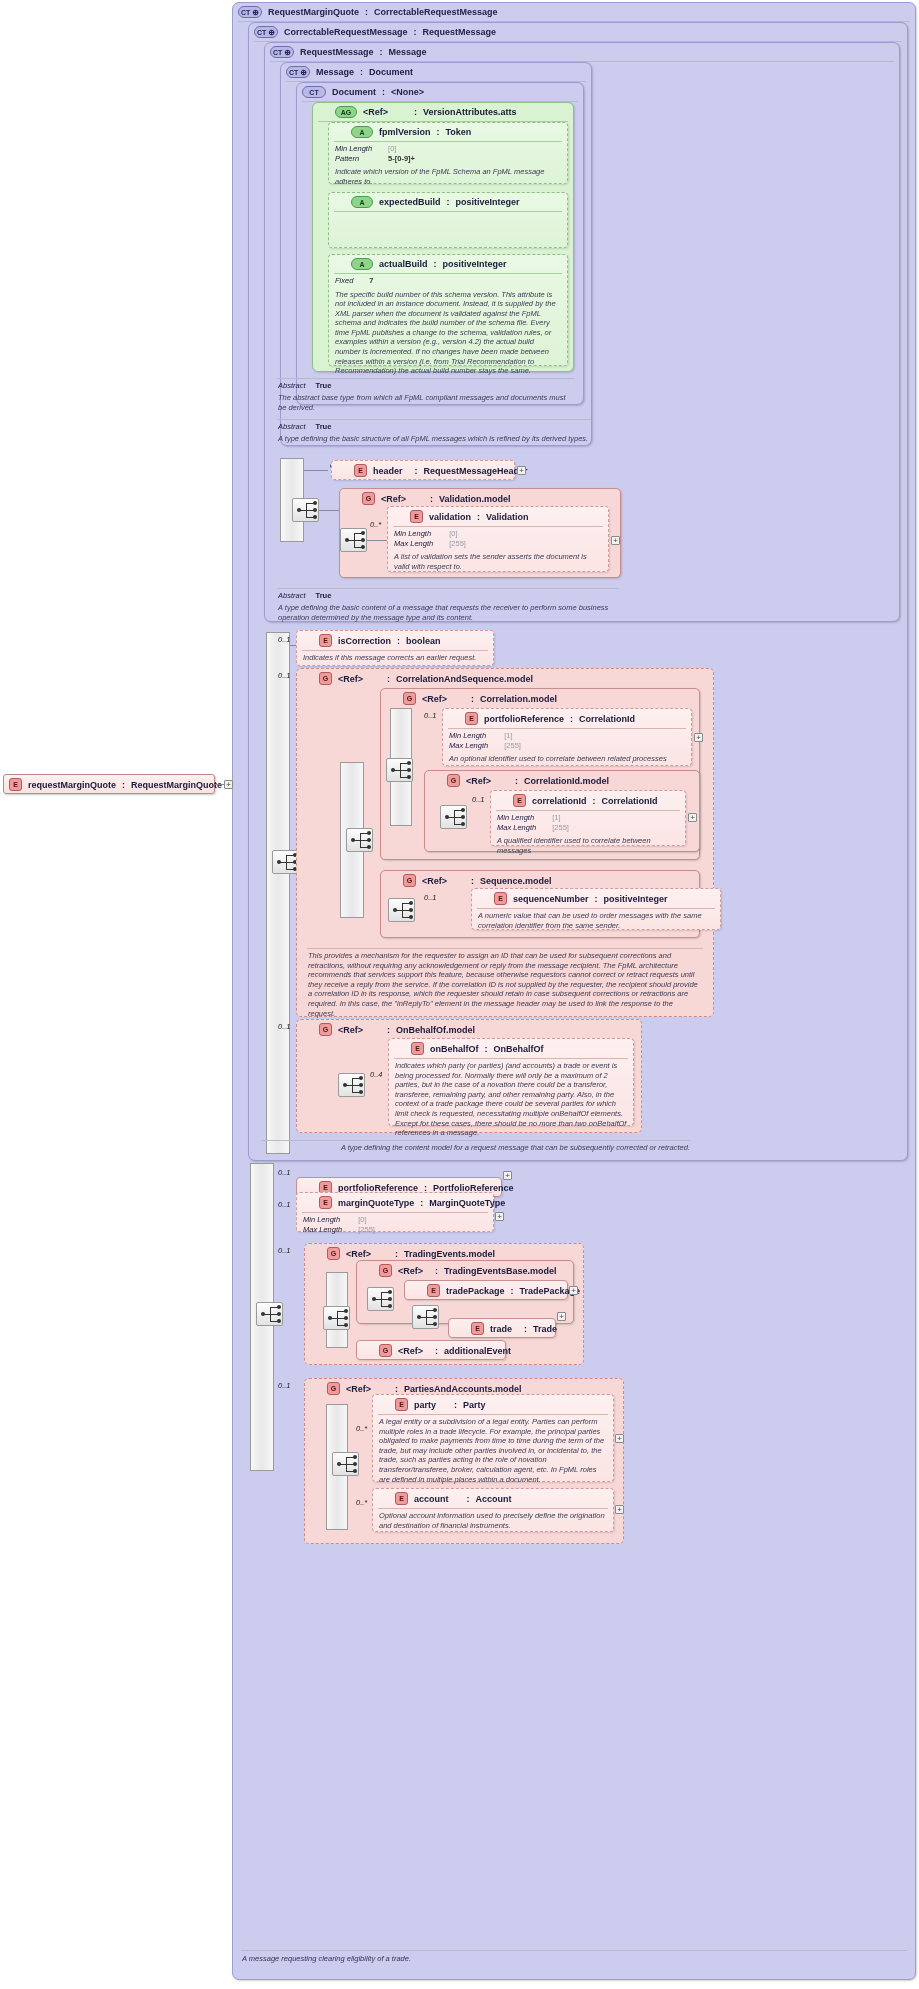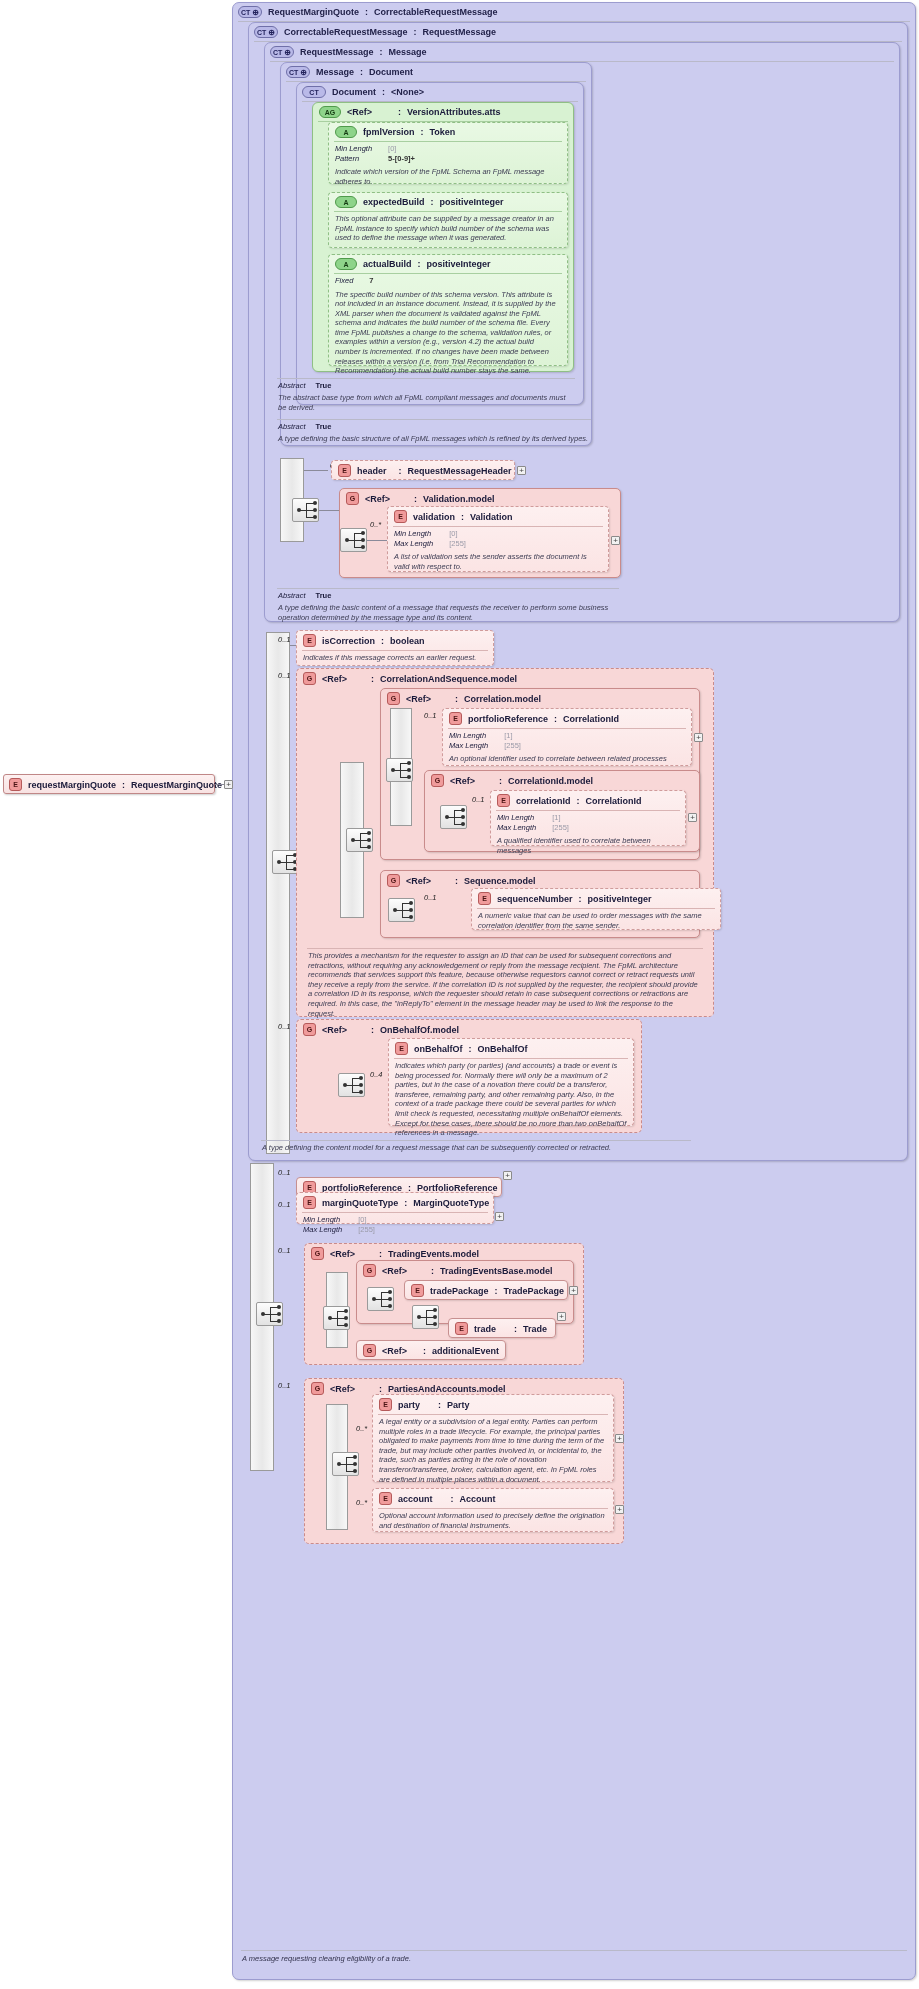--- a/index.html
+++ b/index.html
@@ -48,21 +48,21 @@
   }
   .attr-box{
     position:absolute;
     background:linear-gradient(#e9f9e4,#ddf3d6);
     border:1px dashed #8fbf85;
     border-radius:4px;
     box-shadow:1px 1px 2px rgba(0,0,0,.12);
   }
   .hdr-row{
     display:flex; align-items:center; gap:6px;
-    padding:3px 6px; font-weight:bold; font-size:9px; white-space:nowrap;
+    padding:3px 22px; font-weight:bold; font-size:9px; white-space:nowrap;
   }
   .sep{ border-top:1px solid #b9b9c9; margin:0 5px; }
   .sep-r{ border-top:1px solid #d9b4b4; margin:0 5px; }
   .sep-g{ border-top:1px solid #a8cfa0; margin:0 5px; }
 
   .facets{ padding:2px 6px 2px 6px; font-style:italic; font-size:7.5px; line-height:9.5px; }
   .facets .fv{ font-style:normal; font-weight:bold; color:#333; padding-left:6px;}
   .facets .fvg{ font-style:normal; color:#9a9aa8; padding-left:6px;}
   .facets table{ border-collapse:collapse; }
   .facets td{ padding:0 0 0 0; font-size:7.5px; }
@@ -239,21 +239,20 @@
 </div>
 
 <div class="attr-box" style="left:328px; top:192px; width:240px; height:56px;">
   <div class="hdr-row">
     <span class="chip chip-a">A</span>
     <span>expectedBuild</span>
     <span>:</span>
     <span>positiveInteger</span>
   </div>
   <div class="sep-g"></div>
-  <div class="doc">This optional attribute can be supplied by a message creator in an FpML instance to specify which build number of the schema was used to define the message when it was generated.</div>
 </div>
 
 <div class="attr-box" style="left:328px; top:254px; width:240px; height:112px;">
   <div class="hdr-row">
     <span class="chip chip-a">A</span>
     <span>actualBuild</span>
     <span>:</span>
     <span>positiveInteger</span>
   </div>
   <div class="sep-g"></div>
@@ -519,21 +518,21 @@
   <div class="hdr-row">
     <span class="chip chip-e">E</span>
     <span>onBehalfOf</span>
     <span>:</span>
     <span>OnBehalfOf</span>
   </div>
   <div class="sep-r"></div>
   <div class="doc">Indicates which party (or parties) (and accounts) a trade or event is being processed for. Normally there will only be a maximum of 2 parties, but in the case of a novation there could be a transferor, transferee, remaining party, and other remaining party. Also, in the context of a trade package there could be several parties for which limit check is requested, necessitating multiple onBehalfOf elements. Except for these cases, there should be no more than two onBehalfOf references in a message.</div>
 </div>
 
-<div style="position:absolute; left:256px; top:1140px; width:440px;">
+<div style="position:absolute; left:256px; top:1140px; width:440px;text-align:right;">
   <div class="sep"></div>
   <div class="doc">A type defining the content model for a request message that can be subsequently corrected or retracted.</div>
 </div>
 
 <div class="choicecol" style="left:250px; top:1163px; width:24px; height:308px;"></div>
 <div class="seqicon" style="left:256px; top:1302px;">
     <i></i>
   </div>
 
 <div class="card" style="left:278px; top:1168px;">0..1</div>
@@ -541,21 +540,21 @@
   <div class="hdr-row">
     <span class="chip chip-e">E</span>
     <span>portfolioReference</span>
     <span>:</span>
     <span>PortfolioReference</span>
   </div>
 </div>
 <div class="expand" style="left:503px; top:1171px;">+</div>
 
 <div class="card" style="left:278px; top:1200px;">0..1</div>
-<div class="elem-box" style="left:296px; top:1192px; width:198px; height:32px;">
+<div class="elem-box" style="left:296px; top:1192px; width:198px; height:40px;">
   <div class="hdr-row">
     <span class="chip chip-e">E</span>
     <span>marginQuoteType</span>
     <span>:</span>
     <span>MarginQuoteType</span>
   </div>
   <div class="sep-r"></div>
   <div class="facets">
     <table>
       <tbody>

